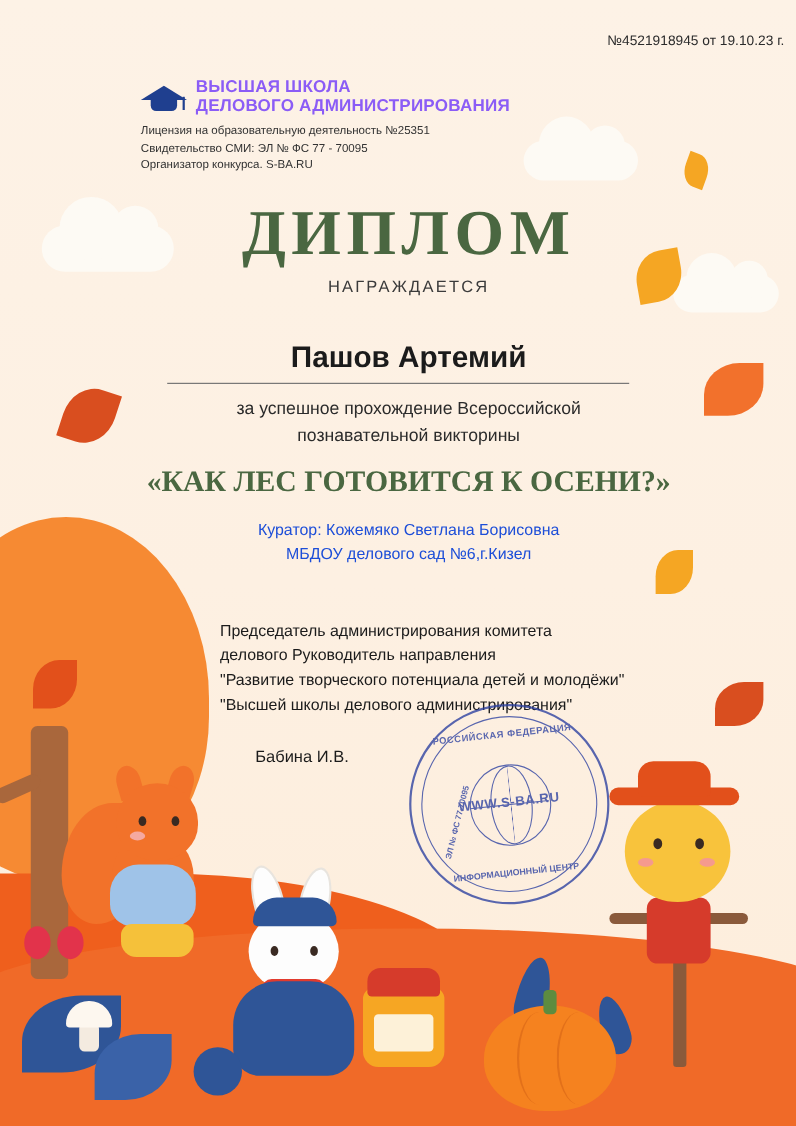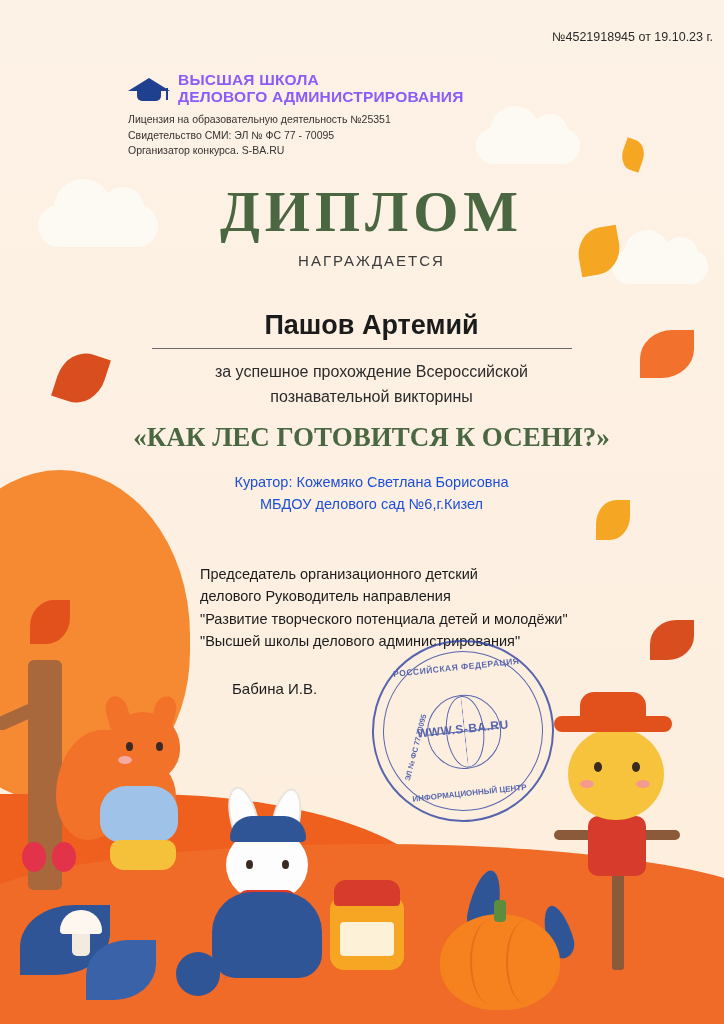--- a/index.html
+++ b/index.html
@@ -595,21 +595,21 @@
   </div>
 
   <div class="quiz-name">«КАК ЛЕС ГОТОВИТСЯ К ОСЕНИ?»</div>
 
   <div class="curator">
     <div>Куратор: Кожемяко Светлана Борисовна</div>
     <div>МБДОУ делового сад №6,г.Кизел</div>
   </div>
 
   <div class="signatory">
-    <div>Председатель организационного детский</div>
+    <div>Председатель администрирования комитета</div>
     <div>делового Руководитель направления</div>
     <div>"Развитие творческого потенциала детей и молодёжи"</div>
     <div>"Высшей школы делового администрирования"</div>
   </div>
 
   <div class="signer-name">Бабина И.В.</div>
 
   <div class="stamp">
     <div class="stamp-top-text">РОССИЙСКАЯ ФЕДЕРАЦИЯ</div>
     <div class="stamp-globe"></div>

